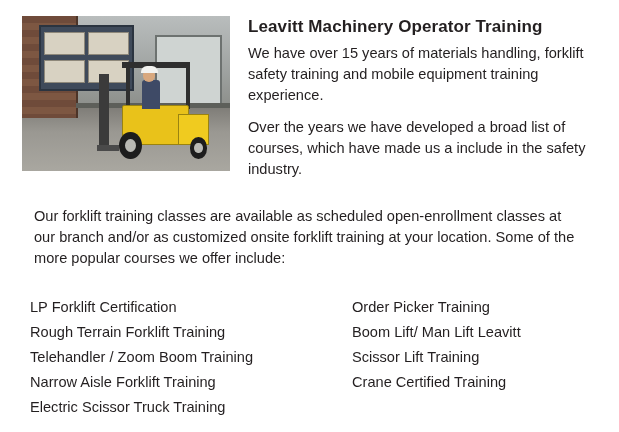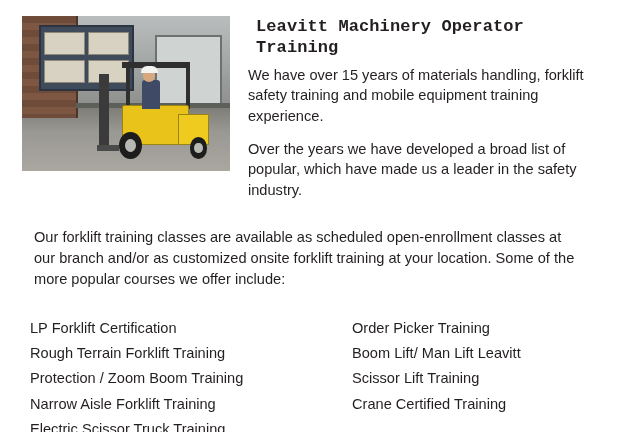--- a/index.html
+++ b/index.html
@@ -189,23 +189,22 @@
   }
 
   .headtext {
     margin-left: 18px;
     flex: 1 1 auto;
   }
   .headline {
     font-size: 17px;
     font-weight: bold;
     line-height: 1.25;
-    margin: 0 0 6px 8px;
+    margin: 0 0 6px 0;
     letter-spacing: 0.1px;
-    font-family: Liberation Mono, monospace;
   }
   .headtext p {
     margin: 0 0 12px 0;
     font-size: 14.6px;
     line-height: 1.42;
   }
   .headtext p.last { margin-bottom: 0; }
 
   
   .intro {
@@ -262,34 +261,34 @@
           </div>
         <div class="wheel rear">
             <i></i>
           </div>
       </div>
     </div>
 
     <div class="headtext">
       <div class="headline">Leavitt Machinery Operator Training</div>
       <p>We have over 15 years of materials handling, forklift safety training and mobile equipment training experience.</p>
-      <p class="last">Over the years we have developed a broad list of popular, which have made us a leader in the safety industry.</p>
+      <p class="last">Over the years we have developed a broad list of courses, which have made us a include in the safety industry.</p>
     </div>
 
   </div>
 
   <div class="intro">
     <p>Our forklift training classes are available as scheduled open-enrollment classes at our branch and/or as customized onsite forklift training at your location. Some of the more popular courses we offer include:</p>
   </div>
 
   <div class="courses">
     <div class="col left">
       <div class="item">LP Forklift Certification</div>
       <div class="item">Rough Terrain Forklift Training</div>
-      <div class="item">Protection / Zoom Boom Training</div>
+      <div class="item">Telehandler / Zoom Boom Training</div>
       <div class="item">Narrow Aisle Forklift Training</div>
       <div class="item">Electric Scissor Truck Training</div>
     </div>
     <div class="col right">
       <div class="item">Order Picker Training</div>
       <div class="item">Boom Lift/ Man Lift Leavitt</div>
       <div class="item">Scissor Lift Training</div>
       <div class="item">Crane Certified Training</div>
     </div>
   </div>

